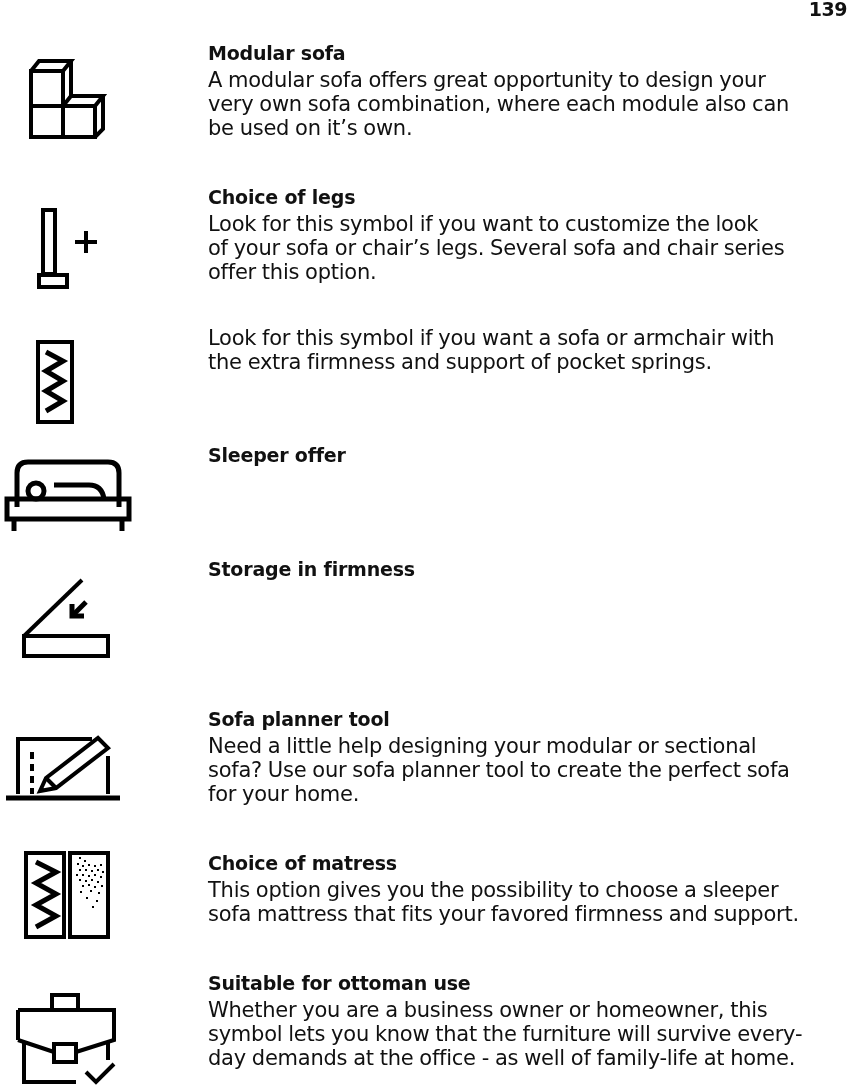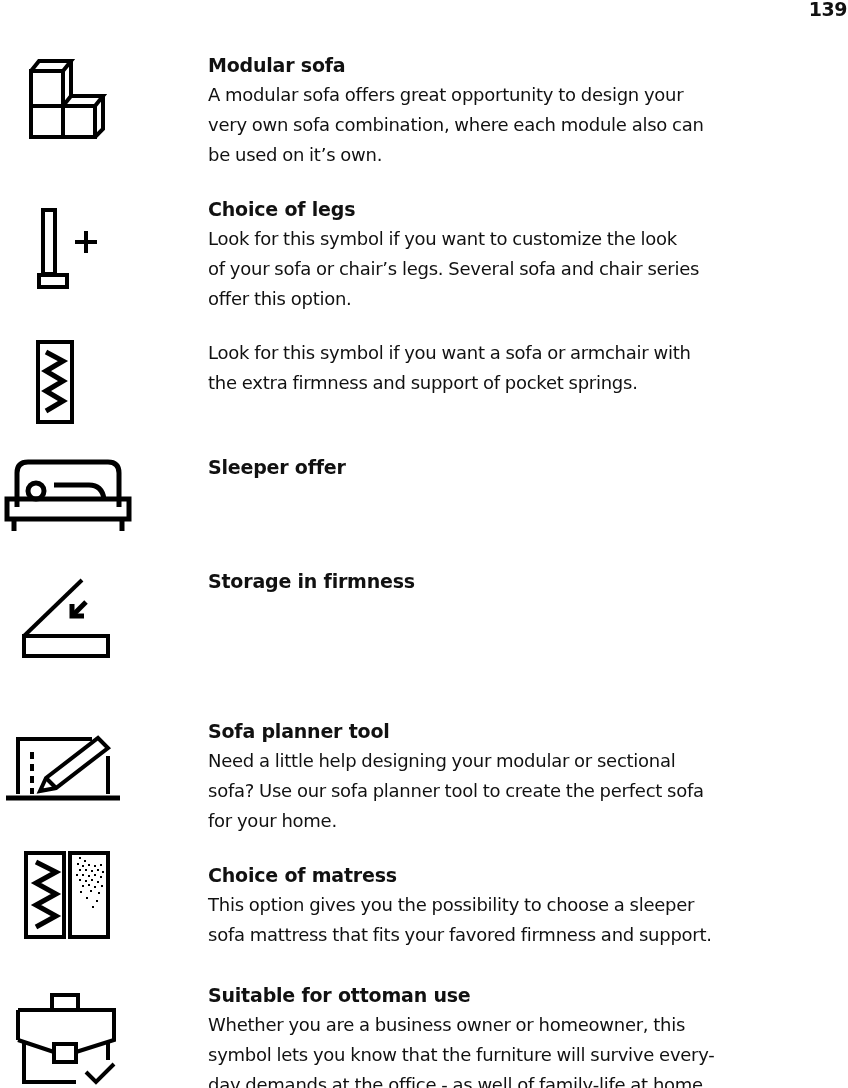--- a/index.html
+++ b/index.html
@@ -33,34 +33,34 @@
       position: absolute;
       left: 0;
       top: 0;
     }
     .feature .icon svg {
       display: block;
     }
     .feature .text {
       position: absolute;
       left: 208px;
-      top: 12px;
+      top: 0;
       width: 620px;
     }
     .feature .title {
       font-size: 19px;
       font-weight: bold;
       line-height: 30px;
       height: 30px;
       white-space: nowrap;
       letter-spacing: -0.2px;
     }
     .feature .desc {
-      font-size: 18px;
-      line-height: 30px;
+      font-size: 21px;
+      line-height: 24px;
       white-space: pre-line;
       letter-spacing: -0.25px;
       word-spacing: -0.5px;
     }
   </style>
 </head>
 <body>
 
 <div class="page-number">139</div>
 

